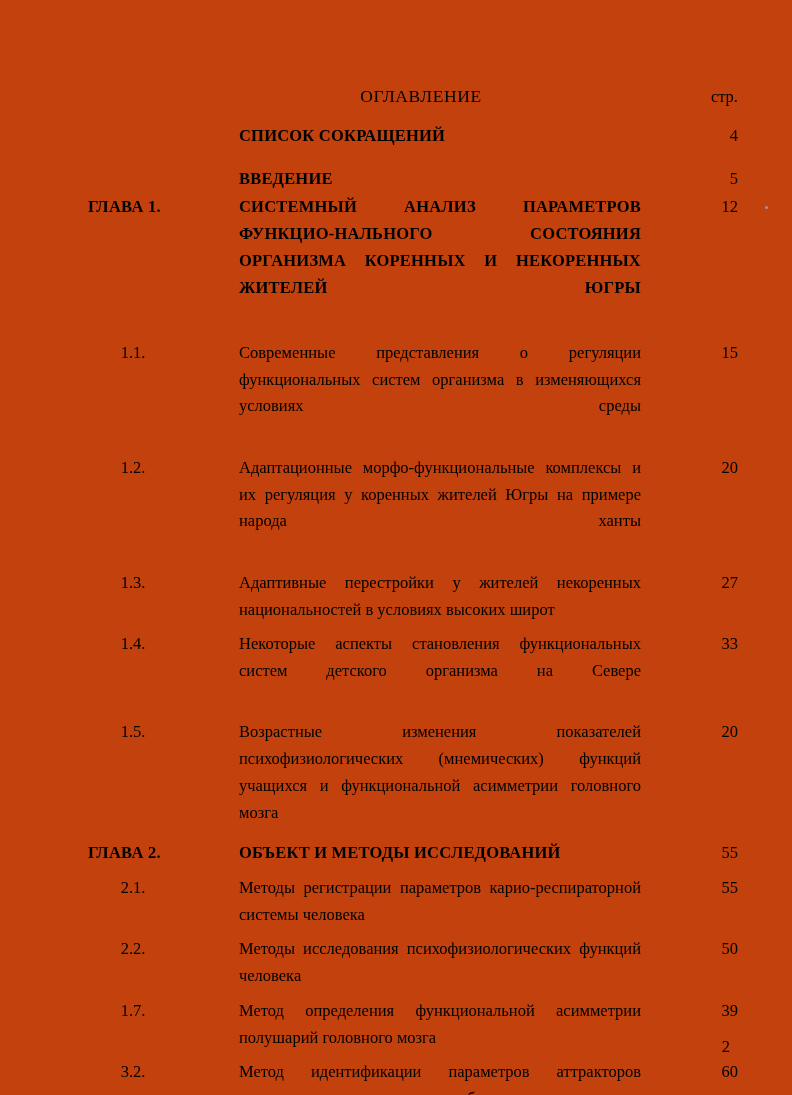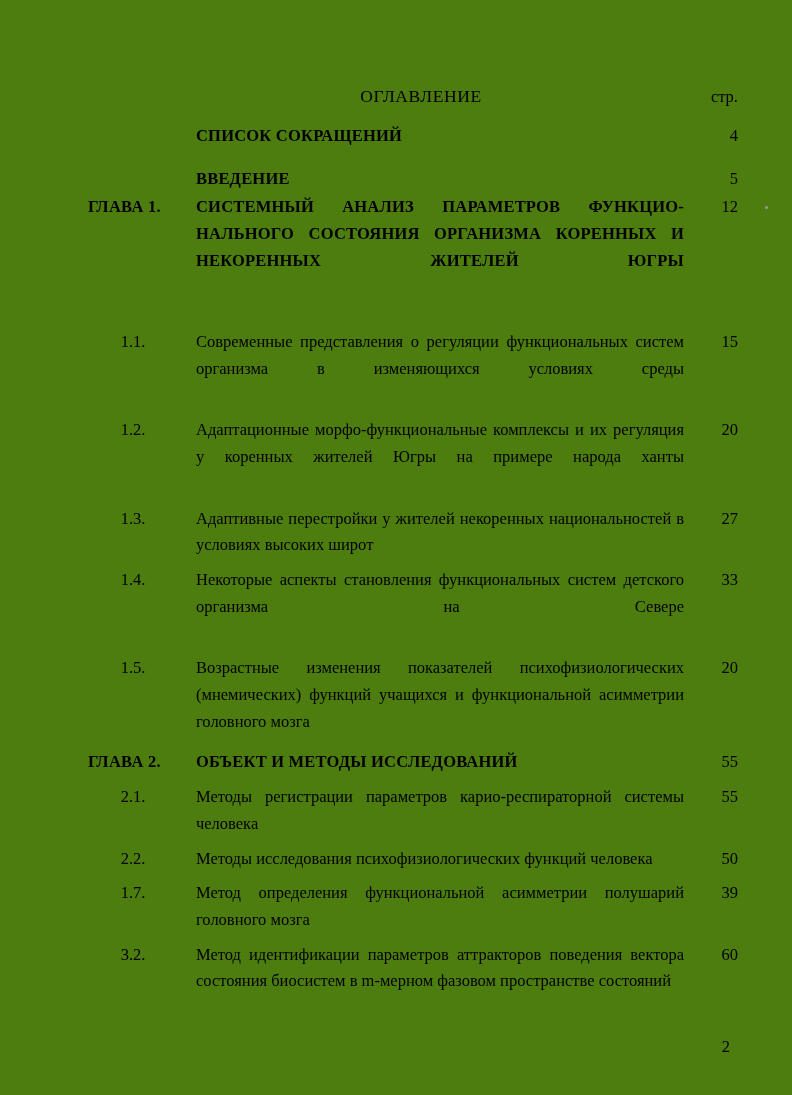--- a/index.html
+++ b/index.html
@@ -4,21 +4,21 @@
 <style>
   html, body {
     margin: 0;
     padding: 0;
     background: #ffffff;
   }
   .page {
     position: relative;
     width: 792px;
     height: 1095px;
-    background: #4d7c0f;
+    background: #c2410c;
     font-family: "Liberation Serif", "DejaVu Serif", serif;
     color: #000000;
     overflow: hidden;
   }
   .content {
     position: absolute;
     left: 88px;
     top: 86px;
     width: 650px;
   }
@@ -39,20 +39,21 @@
     width: 44px;
     text-align: right;
     font-size: 16.5px;
   }
 
   
   .row {
     display: flex;
     align-items: flex-start;
     margin-bottom: 6px;
+    gap: 43px;
   }
   .num {
     width: 108px;
     flex: 0 0 108px;
     font-size: 16.5px;
     line-height: 1.55;
   }
   .num.chapter {
     font-weight: bold;
     letter-spacing: 0.3px;
@@ -81,21 +82,21 @@
     line-height: 1.62;
   }
   .pg.low {
     align-self: flex-end;
   }
 
   
   .row-abbrev { margin-bottom: 16px; }
   .row-intro  { margin-bottom: 2px; }
   .row-ch1    { margin-bottom: 10px; }
-  .gap-top-12 { margin-top: 28px; }
+  .gap-top-12 { margin-top: 12px; }
   .gap-top-8  { margin-top: 8px; }
   .gap-top-14 { margin-top: 14px; }
 
   .chapter-head .txt { letter-spacing: 0.2px; }
 
   .justify-spread {
     text-align: justify;
   }
   .justify-spread::after {
     content: "";

